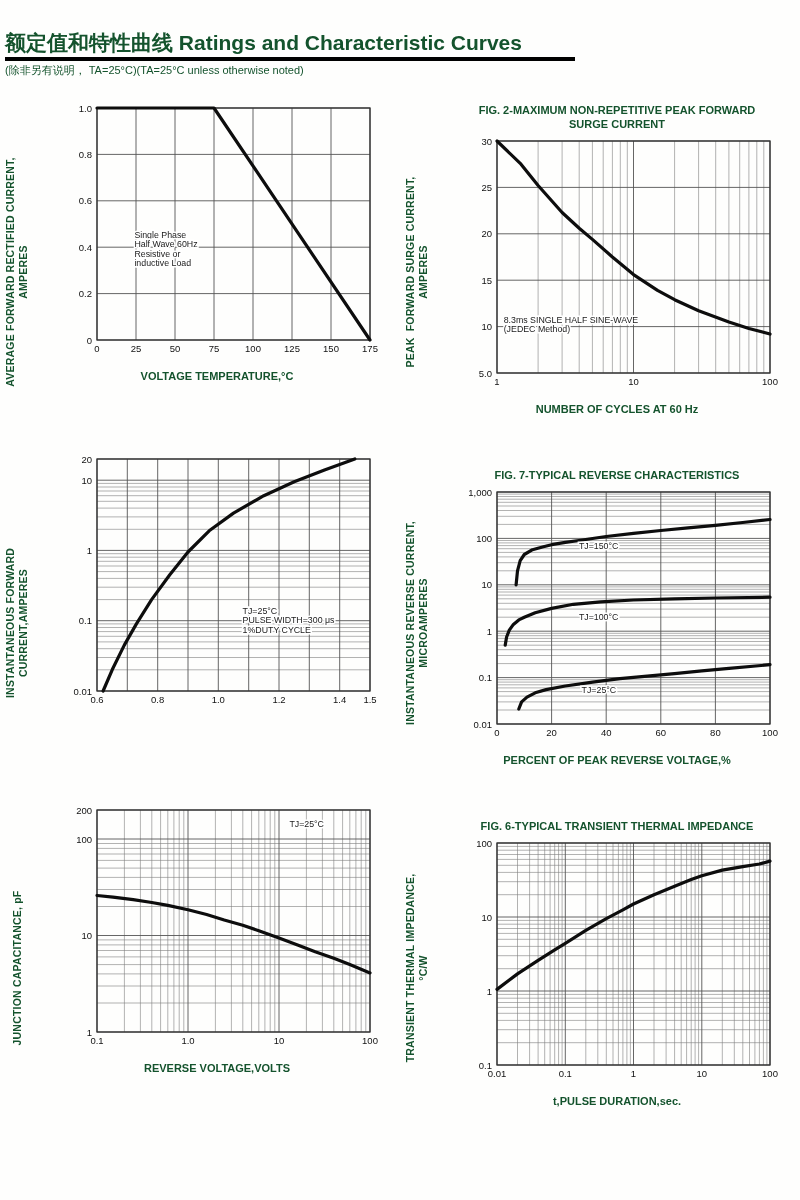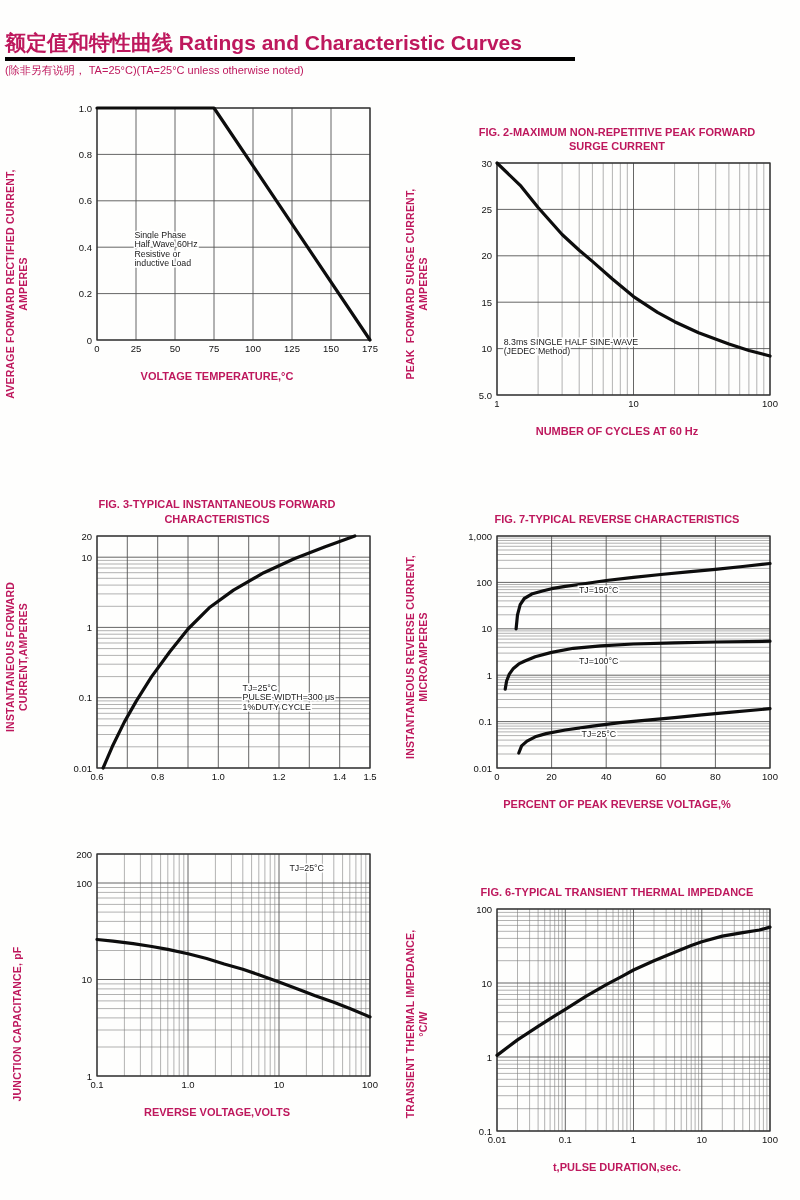--- a/index.html
+++ b/index.html
@@ -1,18 +1,18 @@
 <!DOCTYPE html>
 <html><head>
 <meta charset="utf-8">
 <style>
   html,body{margin:0;padding:0;background:#fff;}
   .page{
     width:800px;height:1200px;box-sizing:border-box;background:#fefefd;
-    font-family:"Liberation Sans",sans-serif;color:#be185d;overflow:hidden;
+    font-family:"Liberation Sans",sans-serif;color:#14532d;overflow:hidden;
   }
   header{padding:30px 0 0 5px;}
   h1{
     font-size:21px;font-weight:bold;margin:0;line-height:1.2;
     padding-bottom:2px;border-bottom:4px solid #000;width:570px;
   }
   .subtitle{font-size:11px;margin:2px 0 0 0;}
   main{
     display:grid;grid-template-columns:400px 400px;
     margin-top:24px;row-gap:36px;
@@ -22,21 +22,21 @@
   .ylab span{
     position:absolute;left:50%;top:54%;
     transform:translate(-50%,-50%) rotate(-90deg);
     font-weight:bold;font-size:10.5px;line-height:1.2;
     white-space:pre;text-align:center;letter-spacing:0.2px;
   }
   .cbody{flex:1;display:flex;flex-direction:column;align-items:center;}
   .ctitle{
     font-weight:bold;font-size:11px;text-align:center;line-height:1.35;
     white-space:pre-line;min-height:30px;display:flex;
-    align-items:flex-end;justify-content:center;margin-bottom:3px;margin-top:22px;
+    align-items:flex-end;justify-content:center;margin-bottom:3px;
   }
   .xlab{
     font-weight:bold;font-size:11px;text-align:center;line-height:1.35;
     white-space:pre-line;margin-top:3px;
   }
   svg{display:block;}
   svg text{font-family:"Liberation Sans",sans-serif;}
 </style>
 </head>
 <body>
@@ -142,22 +142,20 @@
         <div class="xlab">NUMBER OF CYCLES AT 60 Hz</div>
       </div>
     </figure>
 
     <figure>
       <div class="ylab">
           <span>INSTANTANEOUS FORWARD
 CURRENT,AMPERES</span>
         </div>
       <div class="cbody">
-        <div class="ctitle">FIG. 3-TYPICAL INSTANTANEOUS FORWARD
-CHARACTERISTICS</div>
         <svg class="plot" width="332" height="264">
             <line x1="46" y1="216.8" x2="319" y2="216.8" stroke="#7d7d7d" stroke-width="0.6"></line>
             <line x1="46" y1="204.5" x2="319" y2="204.5" stroke="#7d7d7d" stroke-width="0.6"></line>
             <line x1="46" y1="195.7" x2="319" y2="195.7" stroke="#7d7d7d" stroke-width="0.6"></line>
             <line x1="46" y1="188.9" x2="319" y2="188.9" stroke="#7d7d7d" stroke-width="0.6"></line>
             <line x1="46" y1="183.3" x2="319" y2="183.3" stroke="#7d7d7d" stroke-width="0.6"></line>
             <line x1="46" y1="178.6" x2="319" y2="178.6" stroke="#7d7d7d" stroke-width="0.6"></line>
             <line x1="46" y1="174.5" x2="319" y2="174.5" stroke="#7d7d7d" stroke-width="0.6"></line>
             <line x1="46" y1="170.9" x2="319" y2="170.9" stroke="#7d7d7d" stroke-width="0.6"></line>
             <line x1="46" y1="146.6" x2="319" y2="146.6" stroke="#7d7d7d" stroke-width="0.6"></line>

